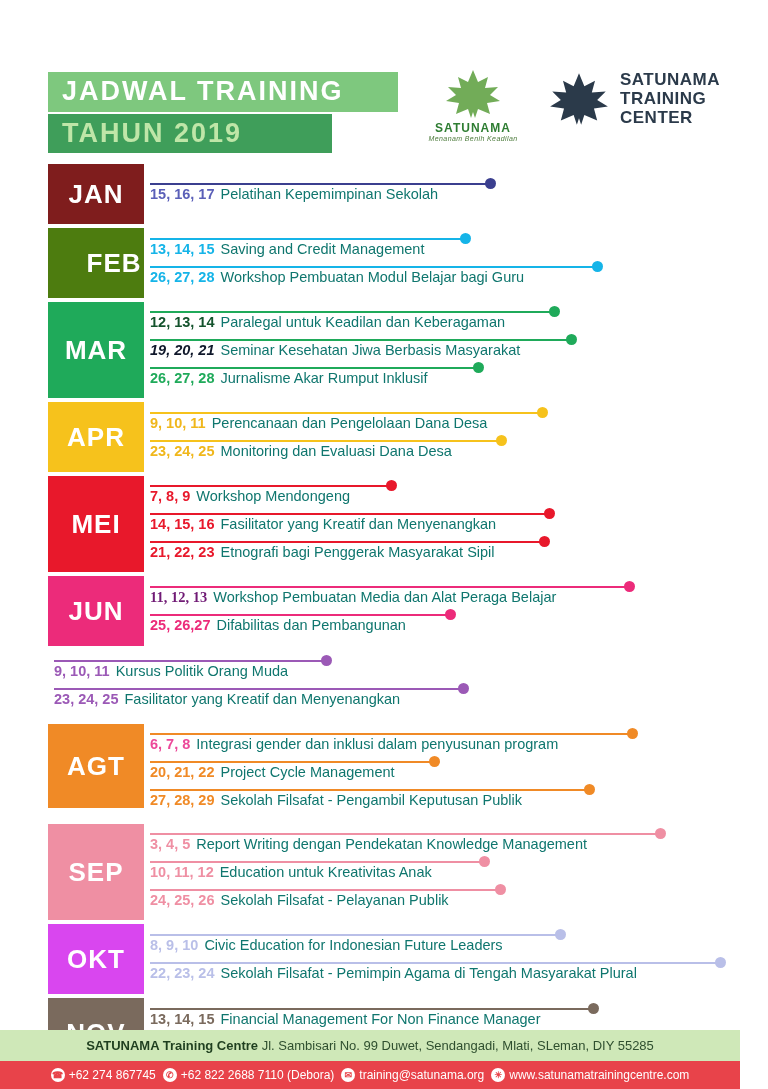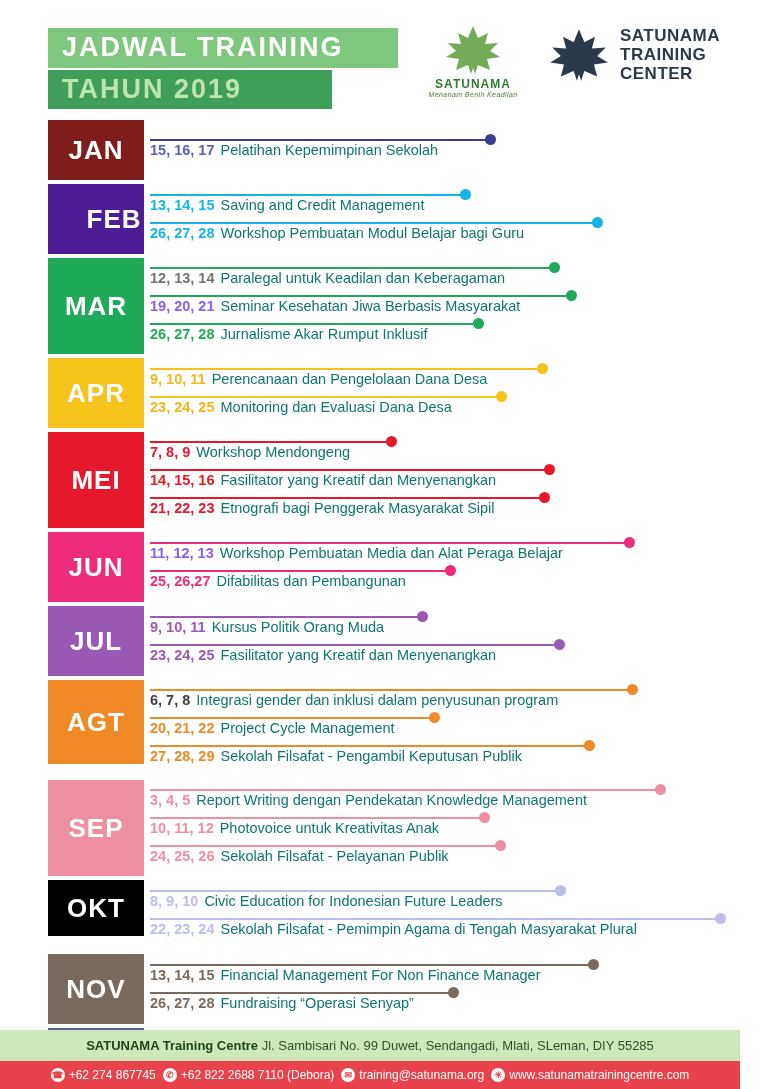--- a/index.html
+++ b/index.html
@@ -10,20 +10,21 @@
     font-family: "Liberation Sans", sans-serif;
     position: relative;
     overflow: hidden;
   }
 
   
   .header {
     position: relative;
     height: 120px;
     padding: 22px 0 0 0;
+    margin-top: 44px;
   }
   .title-block {
     position: absolute;
     left: 48px;
     top: 28px;
   }
   .title-line1 {
     background: #7ec87e;
     color: #ffffff;
     font-size: 27px;
@@ -218,21 +219,21 @@
       <div class="events" style="min-height: 56px;">
         <div class="event">
           <span class="line" style="width: 340px; background: rgb(59, 63, 143);"></span>
           <span class="dot" style="left: 335px; background: rgb(59, 63, 143);"></span>
           <span class="dates" style="color: rgb(90, 95, 184);">15, 16, 17</span>
           <span class="ename">Pelatihan Kepemimpinan Sekolah</span>
         </div>
       </div>
     </div>
     <div class="month-row">
-      <div class="month-chip" style="background: #4c1d95; height: 70px; padding-left: 36px;">FEB</div>
+      <div class="month-chip" style="background: #4d7c0f; height: 70px; padding-left: 36px;">FEB</div>
       <div class="events" style="min-height: 70px;">
         <div class="event">
           <span class="line" style="width: 315px; background: rgb(21, 180, 232);"></span>
           <span class="dot" style="left: 310px; background: rgb(21, 180, 232);"></span>
           <span class="dates" style="color: rgb(21, 180, 232);">13, 14, 15</span>
           <span class="ename">Saving and Credit Management</span>
         </div>
         <div class="event">
           <span class="line" style="width: 447px; background: rgb(21, 180, 232);"></span>
           <span class="dot" style="left: 442px; background: rgb(21, 180, 232);"></span>
@@ -240,27 +241,27 @@
           <span class="ename">Workshop Pembuatan Modul Belajar bagi Guru</span>
         </div>
       </div>
     </div>
     <div class="month-row">
       <div class="month-chip" style="background: rgb(31, 170, 90); height: 96px;">MAR</div>
       <div class="events" style="min-height: 96px;">
         <div class="event">
           <span class="line" style="width: 404px; background: rgb(31, 170, 90);"></span>
           <span class="dot" style="left: 399px; background: rgb(31, 170, 90);"></span>
-          <span class="dates" style="color: #737373;">12, 13, 14</span>
+          <span class="dates" style="color: #14532d;">12, 13, 14</span>
           <span class="ename">Paralegal untuk Keadilan dan Keberagaman</span>
         </div>
         <div class="event">
           <span class="line" style="width: 421px; background: rgb(31, 170, 90);"></span>
           <span class="dot" style="left: 416px; background: rgb(31, 170, 90);"></span>
-          <span class="dates" style="color: #8b5cf6;">19, 20, 21</span>
+          <span class="dates" style="color: #0f172a; font-style: italic;">19, 20, 21</span>
           <span class="ename">Seminar Kesehatan Jiwa Berbasis Masyarakat</span>
         </div>
         <div class="event">
           <span class="line" style="width: 328px; background: rgb(31, 170, 90);"></span>
           <span class="dot" style="left: 323px; background: rgb(31, 170, 90);"></span>
           <span class="dates" style="color: rgb(31, 170, 90);">26, 27, 28</span>
           <span class="ename">Jurnalisme Akar Rumput Inklusif</span>
         </div>
       </div>
     </div>
@@ -303,33 +304,32 @@
           <span class="ename">Etnografi bagi Penggerak Masyarakat Sipil</span>
         </div>
       </div>
     </div>
     <div class="month-row">
       <div class="month-chip" style="background: rgb(236, 43, 122); height: 70px;">JUN</div>
       <div class="events" style="min-height: 70px;">
         <div class="event">
           <span class="line" style="width: 479px; background: rgb(236, 43, 122);"></span>
           <span class="dot" style="left: 474px; background: rgb(236, 43, 122);"></span>
-          <span class="dates" style="color: #8b5cf6;">11, 12, 13</span>
+          <span class="dates" style="color: #701a75; font-family: Liberation Serif, serif;">11, 12, 13</span>
           <span class="ename">Workshop Pembuatan Media dan Alat Peraga Belajar</span>
         </div>
         <div class="event">
           <span class="line" style="width: 300px; background: rgb(236, 43, 122);"></span>
           <span class="dot" style="left: 295px; background: rgb(236, 43, 122);"></span>
           <span class="dates" style="color: rgb(236, 43, 122); text-align: right;">25, 26,27</span>
           <span class="ename">Difabilitas dan Pembangunan</span>
         </div>
       </div>
     </div>
     <div class="month-row">
-      <div class="month-chip" style="background: rgb(155, 89, 182); height: 70px;">JUL</div>
       <div class="events" style="min-height: 70px;">
         <div class="event">
           <span class="line" style="width: 272px; background: rgb(155, 89, 182);"></span>
           <span class="dot" style="left: 267px; background: rgb(155, 89, 182);"></span>
           <span class="dates" style="color: rgb(155, 89, 182);">9, 10, 11</span>
           <span class="ename">Kursus Politik Orang Muda</span>
         </div>
         <div class="event">
           <span class="line" style="width: 409px; background: rgb(155, 89, 182);"></span>
           <span class="dot" style="left: 404px; background: rgb(155, 89, 182);"></span>
@@ -337,21 +337,21 @@
           <span class="ename">Fasilitator yang Kreatif dan Menyenangkan</span>
         </div>
       </div>
     </div>
     <div class="month-row">
       <div class="month-chip" style="background: rgb(240, 138, 38); height: 84px;">AGT</div>
       <div class="events" style="min-height: 96px;">
         <div class="event">
           <span class="line" style="width: 482px; background: rgb(240, 138, 38);"></span>
           <span class="dot" style="left: 477px; background: rgb(240, 138, 38);"></span>
-          <span class="dates" style="color: #404040;">6, 7, 8</span>
+          <span class="dates" style="color: #ec4899;">6, 7, 8</span>
           <span class="ename">Integrasi gender dan inklusi dalam penyusunan program</span>
         </div>
         <div class="event">
           <span class="line" style="width: 284px; background: rgb(240, 138, 38);"></span>
           <span class="dot" style="left: 279px; background: rgb(240, 138, 38);"></span>
           <span class="dates" style="color: rgb(240, 138, 38);">20, 21, 22</span>
           <span class="ename">Project Cycle Management</span>
         </div>
         <div class="event">
           <span class="line" style="width: 439px; background: rgb(240, 138, 38);"></span>
@@ -367,32 +367,32 @@
         <div class="event">
           <span class="line" style="width: 510px; background: rgb(239, 143, 163);"></span>
           <span class="dot" style="left: 505px; background: rgb(239, 143, 163);"></span>
           <span class="dates" style="color: rgb(239, 143, 163);">3, 4, 5</span>
           <span class="ename">Report Writing dengan Pendekatan Knowledge Management</span>
         </div>
         <div class="event">
           <span class="line" style="width: 334px; background: rgb(239, 143, 163);"></span>
           <span class="dot" style="left: 329px; background: rgb(239, 143, 163);"></span>
           <span class="dates" style="color: rgb(239, 143, 163);">10, 11, 12</span>
-          <span class="ename">Photovoice untuk Kreativitas Anak</span>
+          <span class="ename">Education untuk Kreativitas Anak</span>
         </div>
         <div class="event">
           <span class="line" style="width: 350px; background: rgb(239, 143, 163);"></span>
           <span class="dot" style="left: 345px; background: rgb(239, 143, 163);"></span>
           <span class="dates" style="color: rgb(239, 143, 163);">24, 25, 26</span>
           <span class="ename">Sekolah Filsafat - Pelayanan Publik</span>
         </div>
       </div>
     </div>
     <div class="month-row">
-      <div class="month-chip" style="background: #000000; height: 56px;">OKT</div>
+      <div class="month-chip" style="background: #d946ef; height: 70px;">OKT</div>
       <div class="events" style="min-height: 70px;">
         <div class="event">
           <span class="line" style="width: 410px; background: rgb(185, 191, 232);"></span>
           <span class="dot" style="left: 405px; background: rgb(185, 191, 232);"></span>
           <span class="dates" style="color: rgb(185, 191, 232);">8, 9, 10</span>
           <span class="ename">Civic Education for Indonesian Future Leaders</span>
         </div>
         <div class="event">
           <span class="line" style="width: 570px; background: rgb(185, 191, 232);"></span>
           <span class="dot" style="left: 565px; background: rgb(185, 191, 232);"></span>

